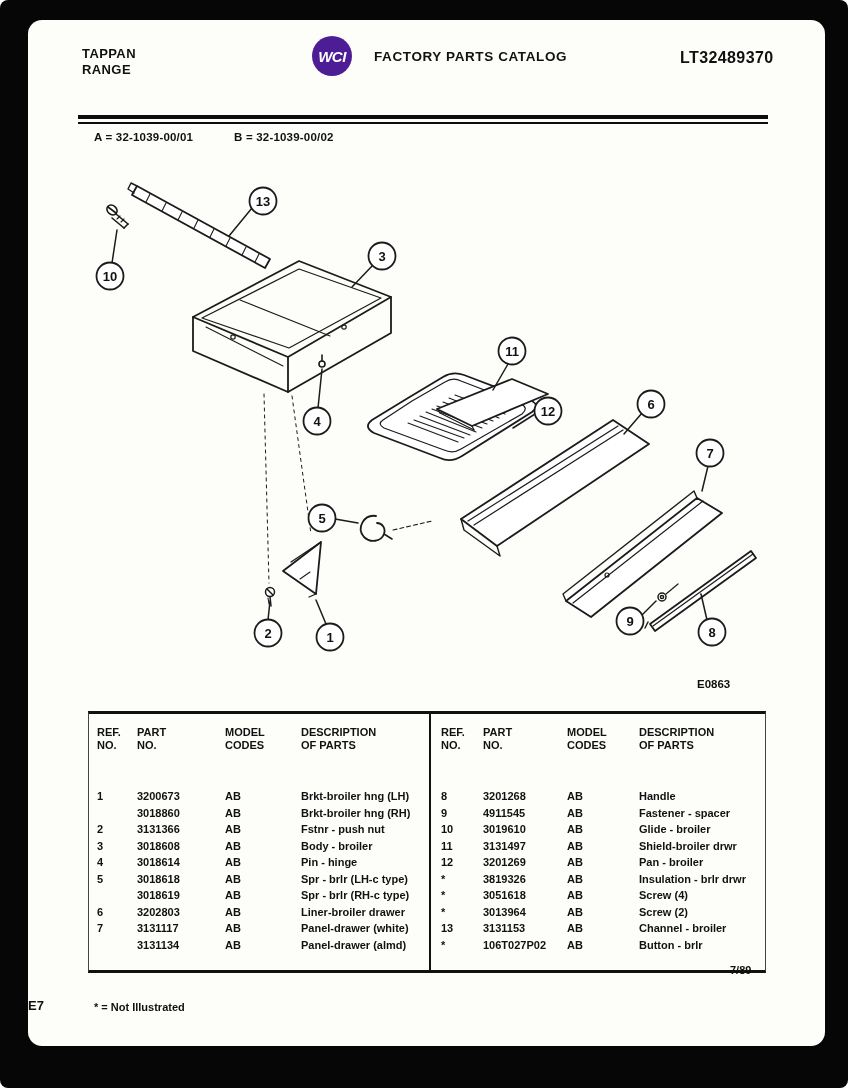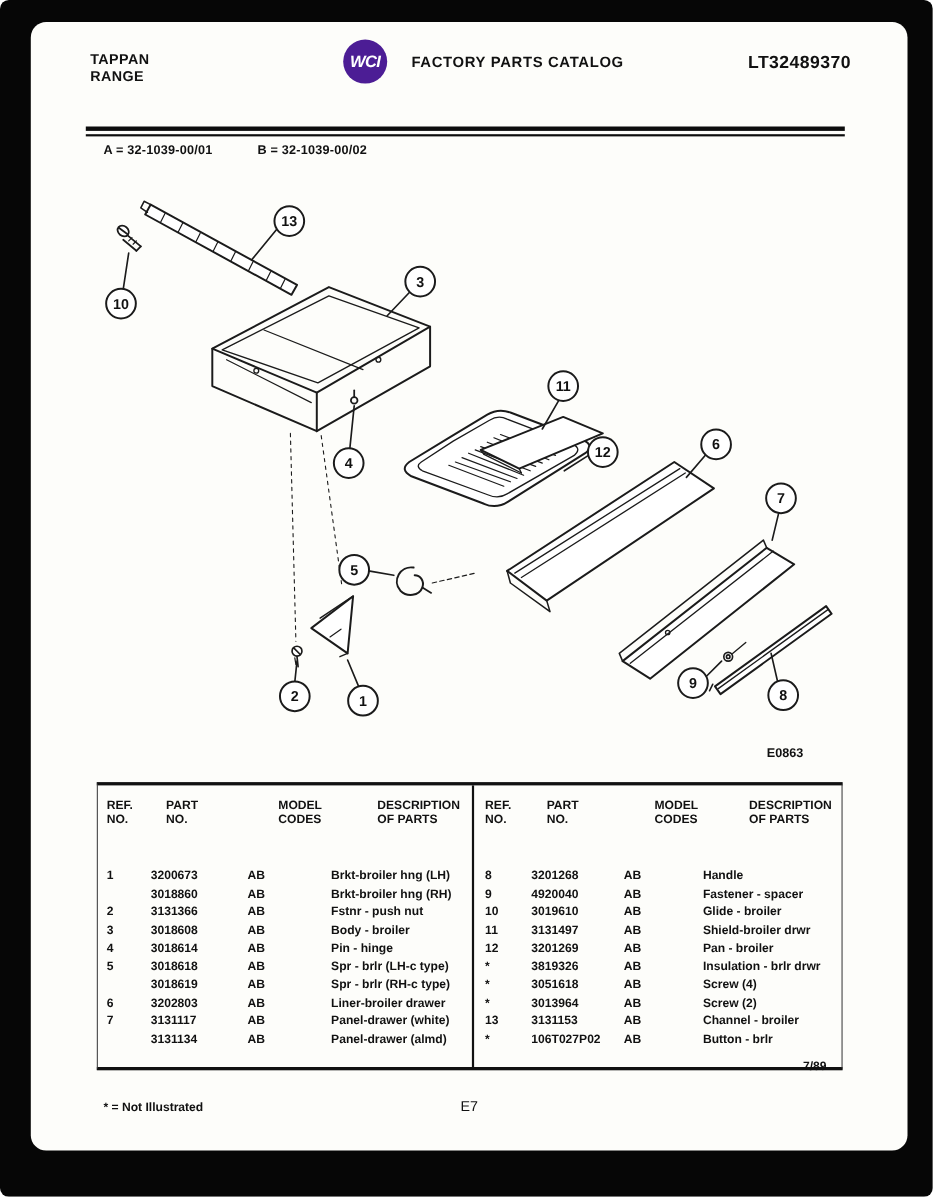--- a/index.html
+++ b/index.html
@@ -18,28 +18,28 @@
   .diagram { left:57px; top:140px; width:700px; height:540px; }
   .ldr { stroke:#1b1b1b; stroke-width:1.5; }
   .co  { fill:#fff; stroke:#1b1b1b; stroke-width:1.8; }
   .cot { fill:#111; stroke:none; font:bold 13px "Liberation Sans",sans-serif; text-anchor:middle; }
   .fig { fill:#111; stroke:none; font:bold 11.5px "Liberation Sans",sans-serif; }
   .ptable { left:60px; top:691px; width:678px; height:262px; border-top:3px solid #111; border-bottom:3px solid #111;
             border-left:1.5px solid #444; border-right:1.5px solid #444; display:flex; }
   .half { position:relative; height:100%; }
   .half-left  { width:342px; border-right:2px solid #111; }
   .half-right { flex:1; }
-  .thead { position:absolute; top:12px; left:0; right:0; display:grid; font-size:11px; font-weight:700; line-height:13px;gap:14px; }
+  .thead { position:absolute; top:12px; left:0; right:0; display:grid; font-size:11px; font-weight:700; line-height:13px; }
   .thead span { white-space:pre-line; }
   .grid-l { grid-template-columns:40px 88px 76px 1fr; padding-left:8px; }
   .grid-r { grid-template-columns:42px 84px 72px 1fr; padding-left:10px; }
   .rows { position:absolute; top:74px; left:0; right:0; }
   .row { display:grid; height:16.5px; line-height:16.5px; font-size:11px; font-weight:700; white-space:nowrap; }
   .footer-note { left:66px; top:981px; font-size:11px; font-weight:700; }
-  .footer-page { left:0; right:0; top:978px; text-align:center; font-size:13px; font-weight:400; }
+  .footer-page { left:0; right:0; top:978px; text-align:left; font-size:13px; font-weight:700; }
   .footer-date { left:702px; top:944px; font-size:11px; font-weight:700; }
 </style>
 </head>
 <body>
 
 <div class="scan">
   <div class="sheet">
 
     <div class="abs brand">TAPPAN
 RANGE</div>
@@ -340,21 +340,21 @@
 
             <div class="row grid-r">
               <span>8</span>
               <span>3201268</span>
               <span>AB</span>
               <span>Handle</span>
             </div>
 
             <div class="row grid-r">
               <span>9</span>
-              <span>4920040</span>
+              <span>4911545</span>
               <span>AB</span>
               <span>Fastener - spacer</span>
             </div>
 
             <div class="row grid-r">
               <span>10</span>
               <span>3019610</span>
               <span>AB</span>
               <span>Glide - broiler</span>
             </div>

